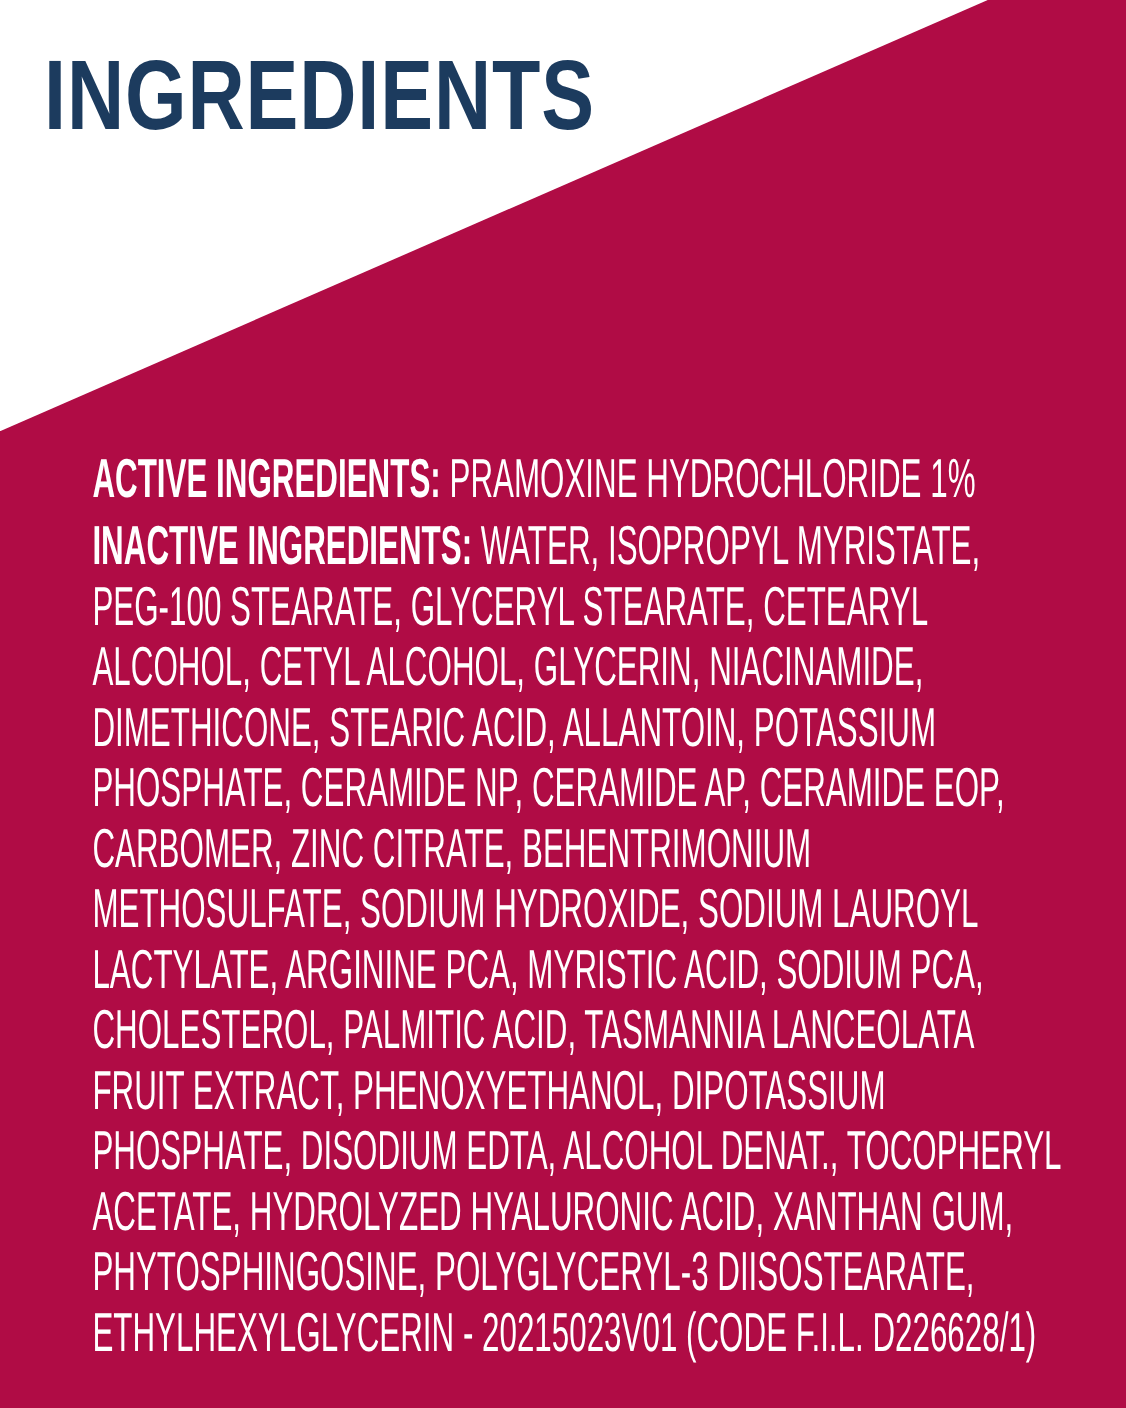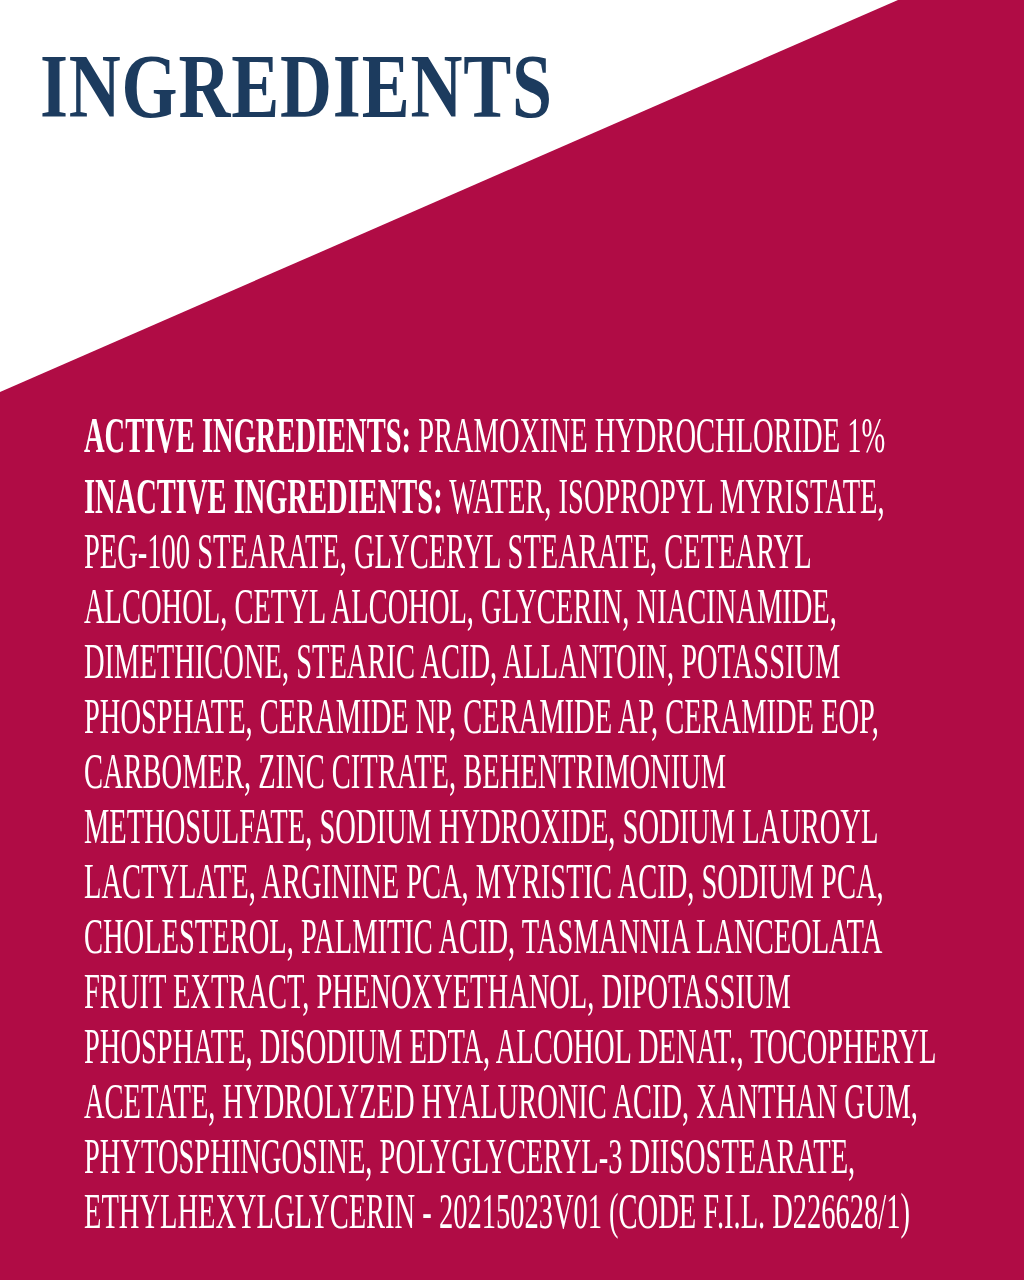--- a/index.html
+++ b/index.html
@@ -2,21 +2,21 @@
 <html style="--bg: #B00C45; --panel: #FFFFFF; --heading: #1C3B5E; --text: #FFFFFF;"><head>
 <meta charset="utf-8">
 <style>
   html, body { margin: 0; padding: 0; background: #e8e8e8; }
   .canvas {
     position: relative;
     width: 1024px;
     height: 1280px;
     overflow: hidden;
     background: var(--bg, #B00C45);
-    font-family: Liberation Serif, serif;
+    font-family: Liberation Sans, sans-serif;
   }
   .white-wedge {
     position: absolute;
     top: 0; left: 0;
     width: 1024px;
     height: 392px;
     background: var(--panel, #FFFFFF);
     clip-path: polygon(0 0, 898px 0, 0 392px);
   }
   .heading {

